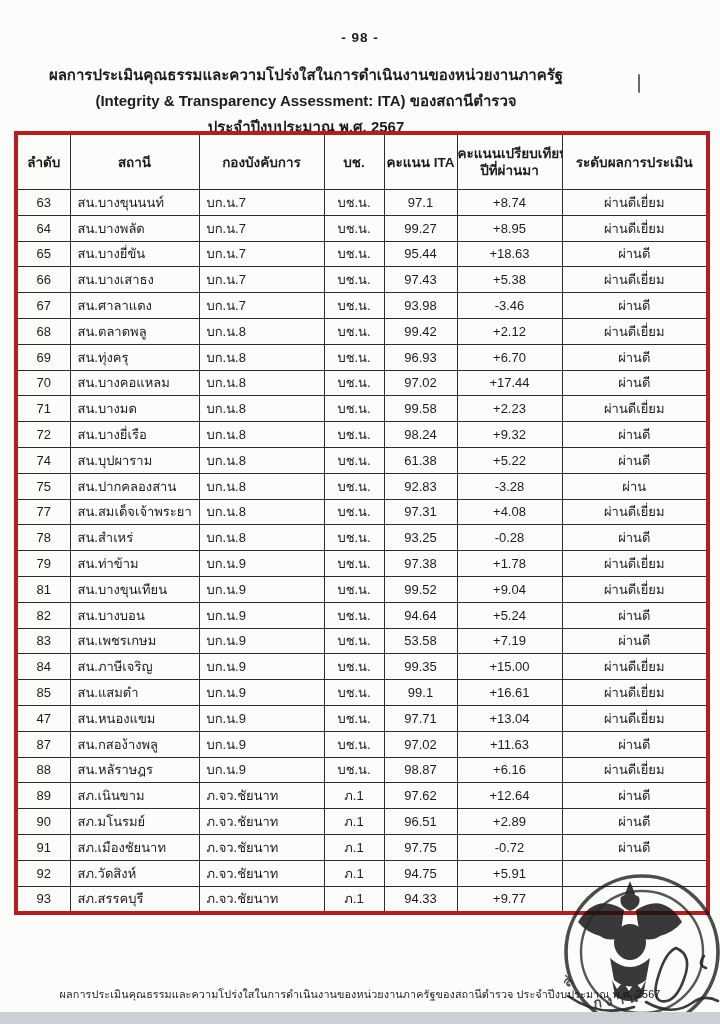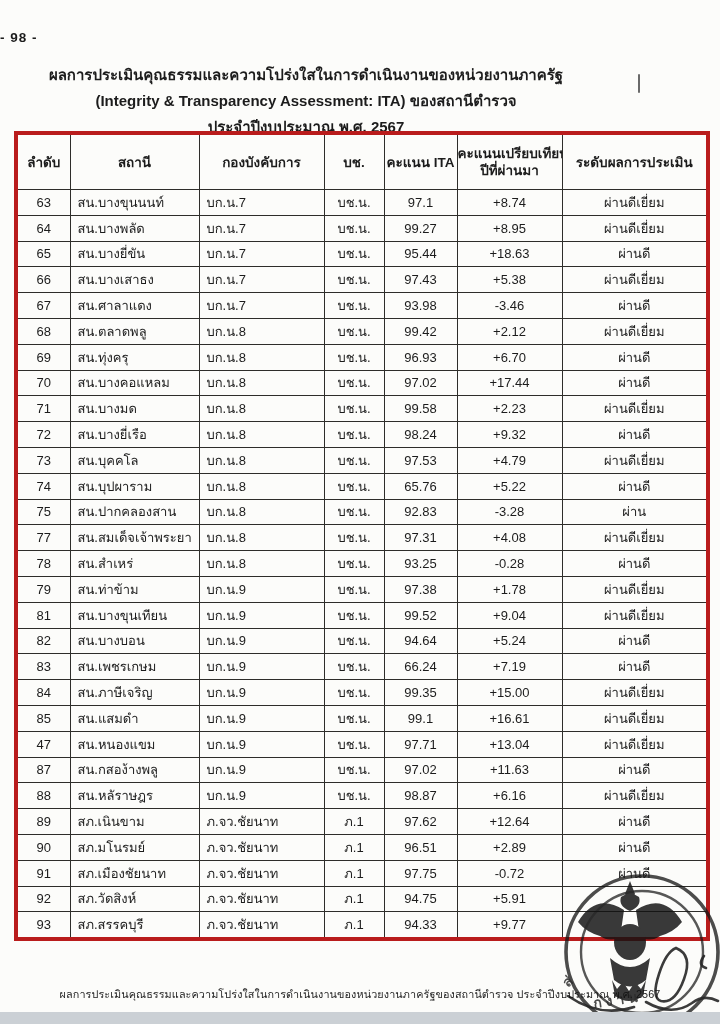--- a/index.html
+++ b/index.html
@@ -2,21 +2,21 @@
 <html><head>
 <meta charset="utf-8">
 <style>
   html,body{margin:0;padding:0;}
   body{
     width:720px;height:1024px;position:relative;overflow:hidden;
     background:#fcfcfa;color:#1c1c1c;
     font-family:"Liberation Sans","DejaVu Sans",sans-serif;
   }
   .page-number{
-    position:absolute;top:30px;left:0;width:720px;text-align:left;
+    position:absolute;top:30px;left:0;width:720px;text-align:center;
     font-size:13.5px;letter-spacing:1px;font-weight:600;
   }
   .title-block{
     position:absolute;top:62px;left:0;width:612px;text-align:center;
     font-size:15px;font-weight:700;line-height:26px;
   }
   .scan-artifact-line{
     position:absolute;left:638px;top:74px;width:2px;height:19px;
     background:#3a3a3a;opacity:.75;border-radius:1px;
   }
@@ -178,34 +178,25 @@
       <tr>
         <td class="c-no">72</td>
         <td class="c-station">สน.บางยี่เรือ</td>
         <td class="c-division">บก.น.8</td>
         <td class="c-bureau">บช.น.</td>
         <td class="c-score">98.24</td>
         <td class="c-delta">+9.32</td>
         <td class="c-result">ผ่านดี</td>
       </tr>
       <tr>
-        <td class="c-no">73</td>
-        <td class="c-station">สน.บุคคโล</td>
-        <td class="c-division">บก.น.8</td>
-        <td class="c-bureau">บช.น.</td>
-        <td class="c-score">97.53</td>
-        <td class="c-delta">+4.79</td>
-        <td class="c-result">ผ่านดีเยี่ยม</td>
-      </tr>
-      <tr>
         <td class="c-no">74</td>
         <td class="c-station">สน.บุปผาราม</td>
         <td class="c-division">บก.น.8</td>
         <td class="c-bureau">บช.น.</td>
-        <td class="c-score">65.76</td>
+        <td class="c-score">61.38</td>
         <td class="c-delta">+5.22</td>
         <td class="c-result">ผ่านดี</td>
       </tr>
       <tr>
         <td class="c-no">75</td>
         <td class="c-station">สน.ปากคลองสาน</td>
         <td class="c-division">บก.น.8</td>
         <td class="c-bureau">บช.น.</td>
         <td class="c-score">92.83</td>
         <td class="c-delta">-3.28</td>
@@ -254,21 +245,21 @@
         <td class="c-bureau">บช.น.</td>
         <td class="c-score">94.64</td>
         <td class="c-delta">+5.24</td>
         <td class="c-result">ผ่านดี</td>
       </tr>
       <tr>
         <td class="c-no">83</td>
         <td class="c-station">สน.เพชรเกษม</td>
         <td class="c-division">บก.น.9</td>
         <td class="c-bureau">บช.น.</td>
-        <td class="c-score">66.24</td>
+        <td class="c-score">53.58</td>
         <td class="c-delta">+7.19</td>
         <td class="c-result">ผ่านดี</td>
       </tr>
       <tr>
         <td class="c-no">84</td>
         <td class="c-station">สน.ภาษีเจริญ</td>
         <td class="c-division">บก.น.9</td>
         <td class="c-bureau">บช.น.</td>
         <td class="c-score">99.35</td>
         <td class="c-delta">+15.00</td>

